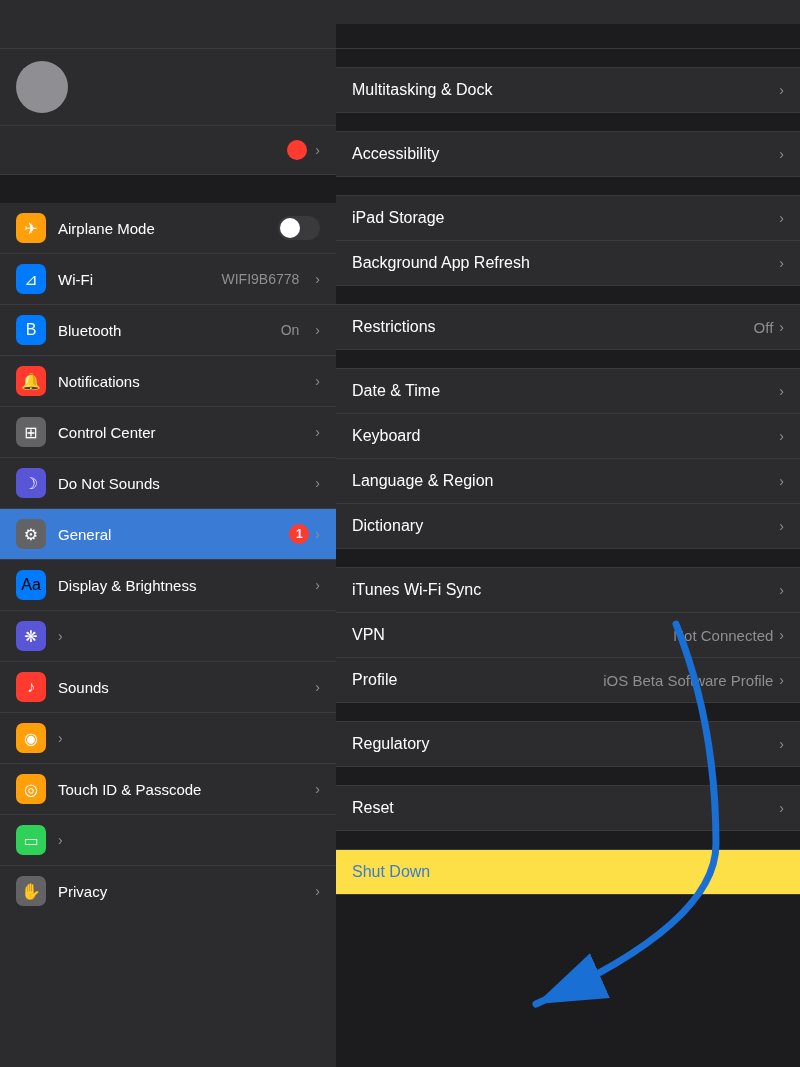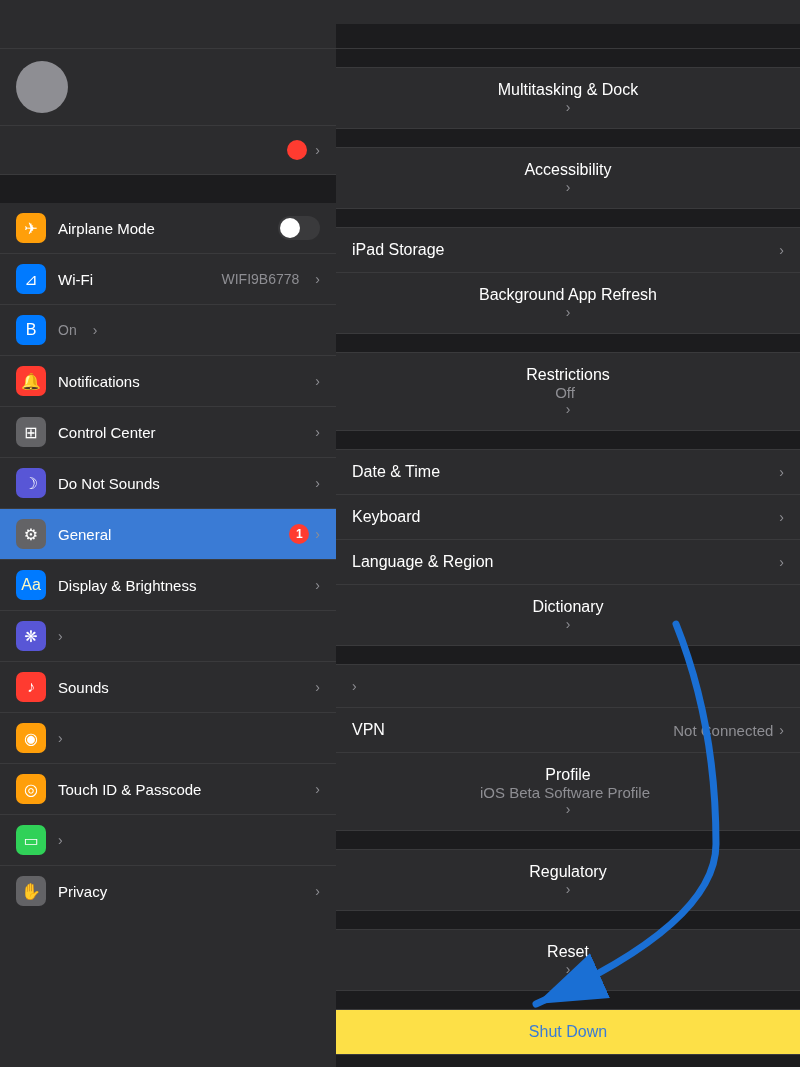--- a/index.html
+++ b/index.html
@@ -233,21 +233,20 @@
     .settings-row {
       display: flex;
       align-items: center;
       padding: 13px 16px;
       border-bottom: 1px solid #3a3a3c;
       background: #2c2c2e;
       cursor: pointer;
     }
     .settings-row:last-child {
       border-bottom: none;
-      flex-direction: column;
     }
     .settings-row.highlight {
       background: #fde047;
     }
     .settings-row-label {
       font-size: 16px;
       color: #fff;
       flex: 1;
     }
     .settings-row.highlight .settings-row-label {
@@ -318,20 +317,21 @@
           <div class="toggle"></div>
         </div>
         <div class="sidebar-item">
           <div class="icon-wrap" style="background: rgb(0, 122, 255); color: rgb(255, 255, 255);">⊿</div>
           <span class="item-label">Wi-Fi</span>
           <span class="item-value">WIFI9B6778</span>
           <span class="chevron">›</span>
         </div>
         <div class="sidebar-item">
           <div class="icon-wrap" style="background: rgb(0, 122, 255); color: rgb(255, 255, 255);">B</div>
+          <span class="item-label">Bluetooth</span>
           <span class="item-value">On</span>
           <span class="chevron">›</span>
         </div>
         <div class="sidebar-item">
           <div class="icon-wrap" style="background: rgb(255, 59, 48); color: rgb(255, 255, 255);">🔔</div>
           <span class="item-label">Notifications</span>
           <span class="chevron">›</span>
         </div>
         <div class="sidebar-item">
           <div class="icon-wrap" style="background: rgb(99, 99, 102); color: rgb(255, 255, 255);">⊞</div>
@@ -343,21 +343,21 @@
           <span class="item-label">Do Not Sounds</span>
           <span class="chevron">›</span>
         </div>
         <div class="sidebar-item active">
           <div class="icon-wrap" style="background: rgb(99, 99, 102); color: rgb(255, 255, 255);">⚙</div>
           <span class="item-label">General</span>
           <div class="item-badge">1</div>
           <span class="chevron">›</span>
         </div>
         <div class="sidebar-item">
-          <div class="icon-wrap" style="background: rgb(0, 122, 255); color: #fef9c3; text-align: center;">Aa</div>
+          <div class="icon-wrap" style="background: rgb(0, 122, 255); color: #000000; text-align: center;">Aa</div>
           <span class="item-label">Display &amp; Brightness</span>
           <span class="chevron">›</span>
         </div>
         <div class="sidebar-item">
           <div class="icon-wrap" style="background: rgb(88, 86, 214); color: rgb(255, 255, 255);">❋</div>
           <span class="chevron">›</span>
         </div>
         <div class="sidebar-item">
           <div class="icon-wrap" style="background: rgb(255, 59, 48); color: rgb(255, 255, 255);">♪</div>
           <span class="item-label">Sounds</span>
@@ -441,20 +441,21 @@
               </div>
               <div class="settings-row">
                 <span class="settings-row-label">Dictionary</span>
                 <span class="settings-row-chevron">›</span>
               </div>
             </div>
           </div>
           <div class="settings-group">
             <div class="settings-group-inner">
               <div class="settings-row">
+                <span class="settings-row-label">iTunes Wi-Fi Sync</span>
                 <span class="settings-row-chevron">›</span>
               </div>
               <div class="settings-row">
                 <span class="settings-row-label">VPN</span>
                 <span class="settings-row-value">Not Connected</span>
                 <span class="settings-row-chevron">›</span>
               </div>
               <div class="settings-row">
                 <span class="settings-row-label">Profile</span>
                 <span class="settings-row-value">iOS Beta Software Profile</span>

